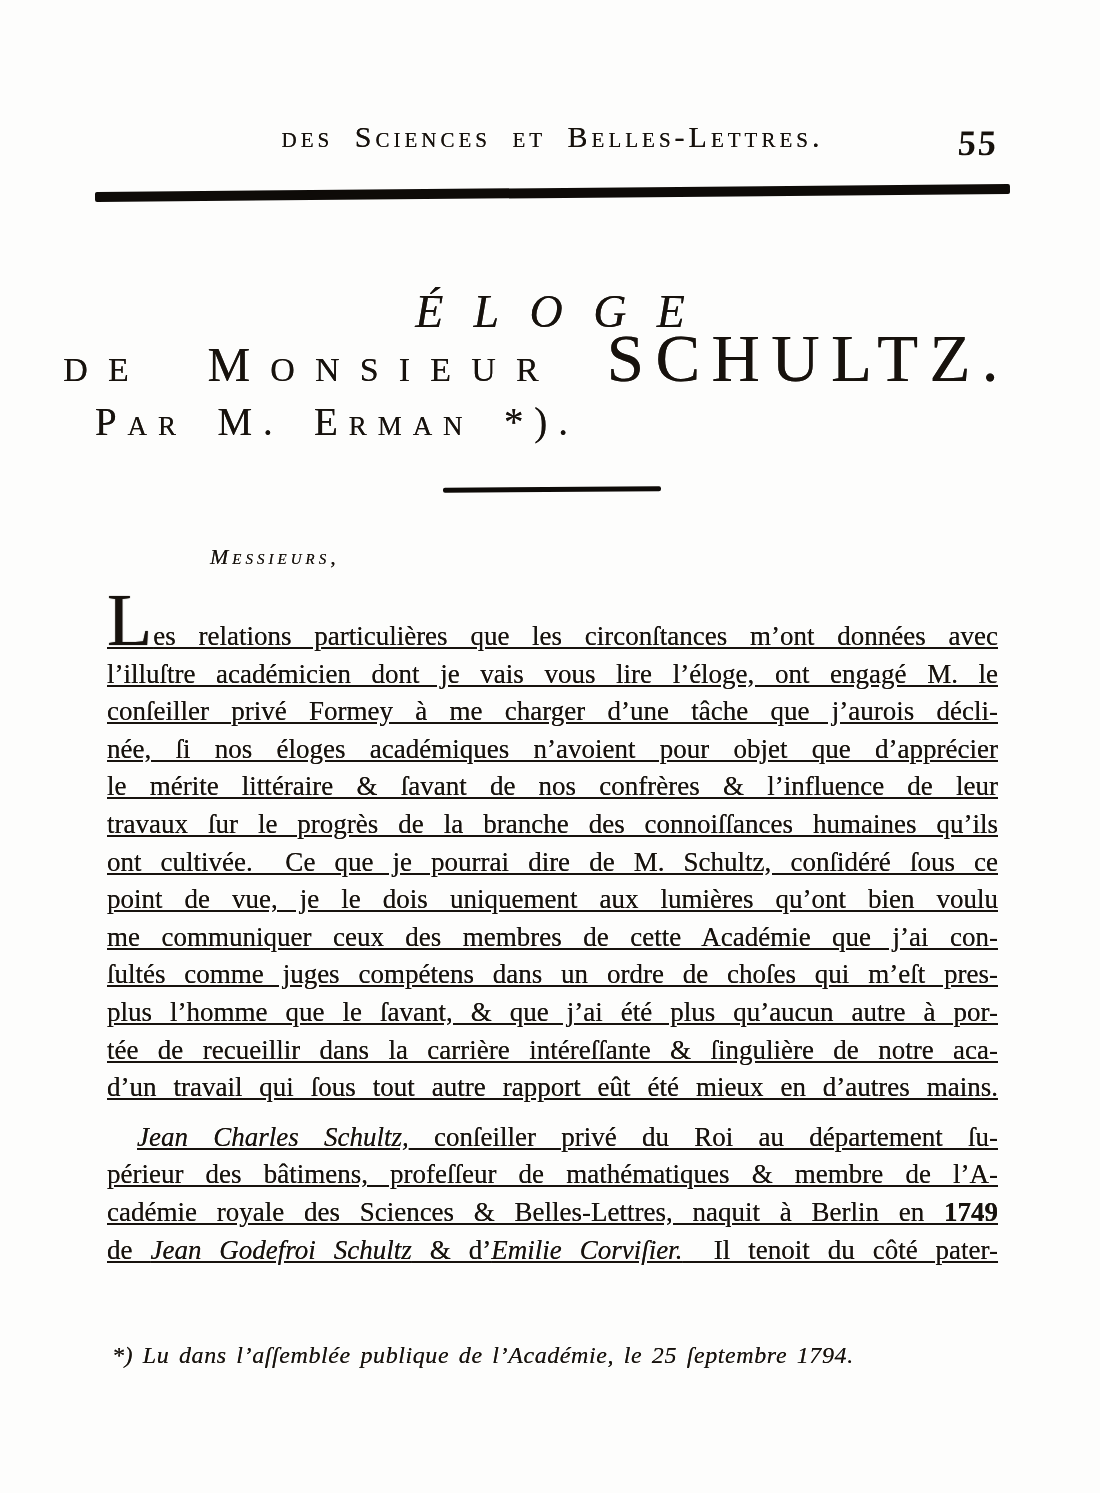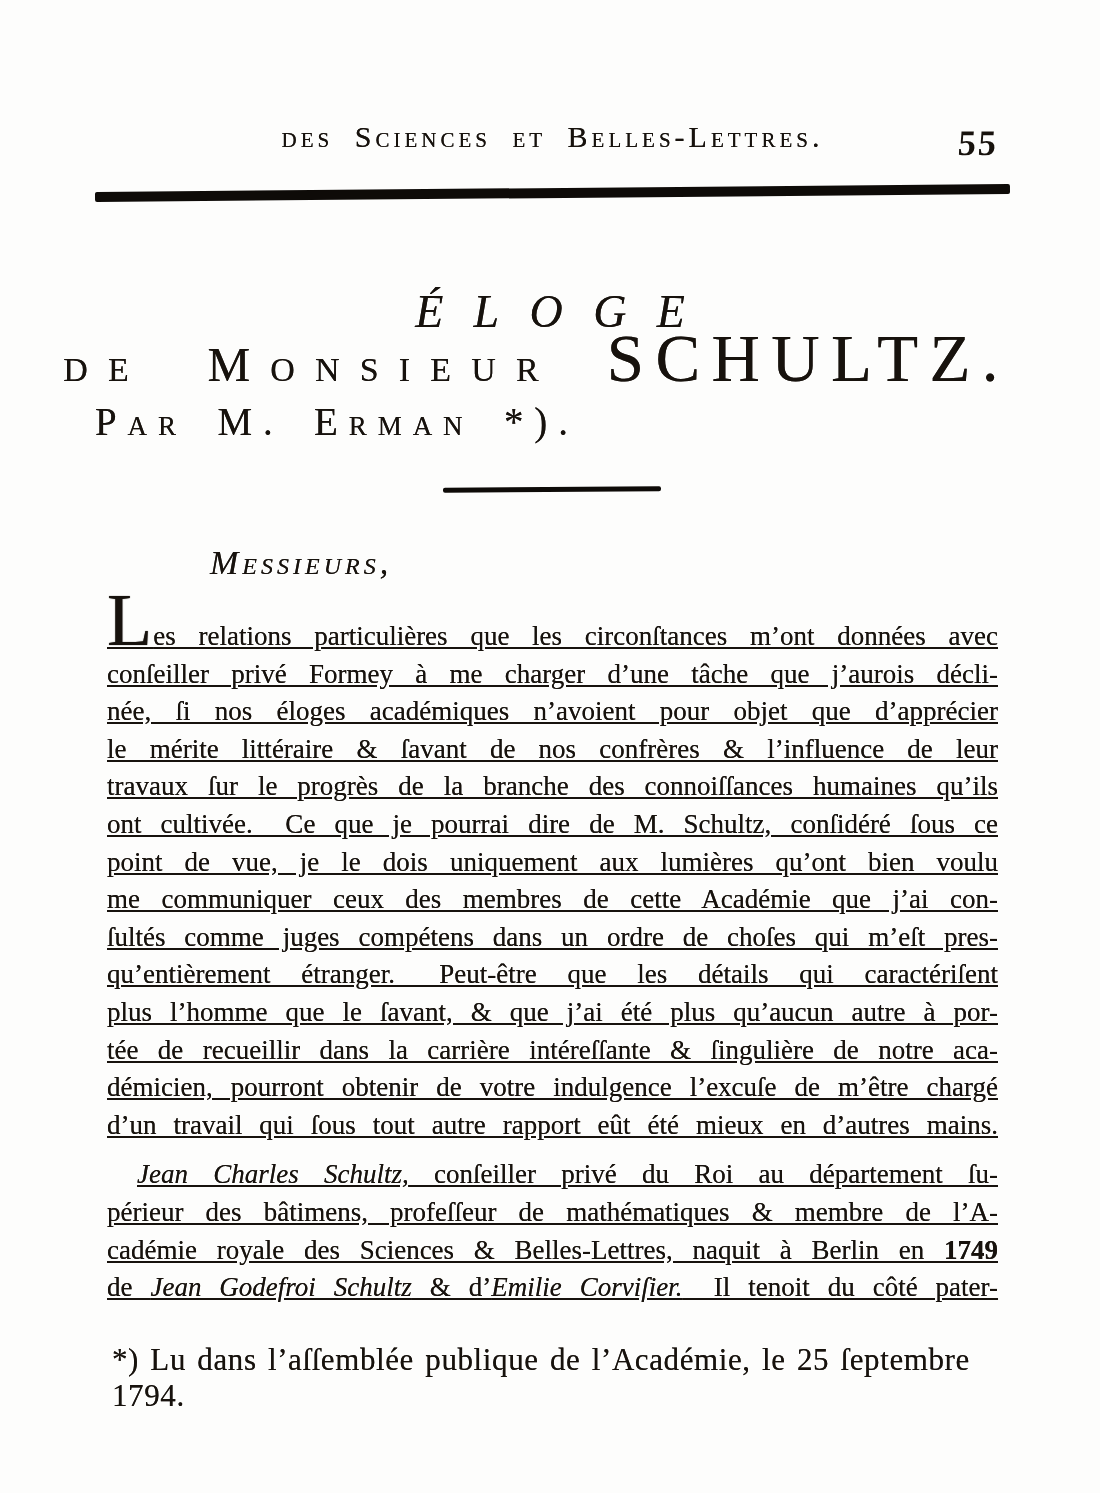--- a/index.html
+++ b/index.html
@@ -77,21 +77,21 @@
   .separator-rule{
     position:absolute;top:487px;left:443px;width:218px;height:5px;
     background:#0e0b08;
     transform:rotate(-0.4deg);
     border-radius:2px;
   }
   .salutation{
     position:absolute;top:544px;left:210px;
     font-style:italic;
     font-variant:small-caps;
-    font-size:34px;
+    font-size:22px;
     letter-spacing:4px;
     text-shadow:0 0 0.5px rgba(23,18,13,.85);
     text-align:right;
   }
   
   .body-text{
     position:absolute;top:606px;left:95px;width:915px;
     font-size:27px;
     line-height:37.6px;
     text-shadow:0 0 0.6px rgba(23,18,13,.82);
@@ -108,24 +108,25 @@
   .seg-italic{font-style:italic;}
   .seg-bold{font-weight:bold;}
   .seg-dropcap{
     font-size:74px;
     line-height:0;
     letter-spacing:1px;
     text-shadow:0 0 1px rgba(23,18,13,.9);
   }
   .footnote{
     position:absolute;top:1342px;left:112px;width:898px;
-    font-size:31px;
+    font-size:24px;
     letter-spacing:0.6px;
     word-spacing:3px;
     text-shadow:0 0 0.5px rgba(23,18,13,.8);
+    font-style:italic;
   }
 </style>
 </head>
 <body>
 
 <div class="page">
 
   <div class="running-header">
     <span class="running-title">des Sciences et Belles-Lettres.</span>
   </div>
@@ -143,32 +144,31 @@
 
   <div class="byline">Par M. Erman *).</div>
 
   <div class="separator-rule"></div>
 
   <div class="salutation">Messieurs,</div>
 
   <div class="body-text">
       <div class="para">
         <div class="line"><span class="seg-dropcap">L</span><span class="seg-plain">es relations particulières que les circonſtances m’ont données avec</span></div>
+        <div class="line"><span class="seg-plain">l’illuſtre académicien dont je vais vous lire l’éloge, ont engagé M. le</span></div>
         <div class="line"><span class="seg-plain">conſeiller privé Formey à me charger d’une tâche que j’aurois décli-</span></div>
         <div class="line"><span class="seg-plain">née, ſi nos éloges académiques n’avoient pour objet que d’apprécier</span></div>
         <div class="line"><span class="seg-plain">le mérite littéraire &amp; ſavant de nos confrères &amp; l’influence de leur</span></div>
         <div class="line"><span class="seg-plain">travaux ſur le progrès de la branche des connoiſſances humaines qu’ils</span></div>
         <div class="line"><span class="seg-plain">ont cultivée.  Ce que je pourrai dire de M. Schultz, conſidéré ſous ce</span></div>
         <div class="line"><span class="seg-plain">point de vue, je le dois uniquement aux lumières qu’ont bien voulu</span></div>
         <div class="line"><span class="seg-plain">me communiquer ceux des membres de cette Académie que j’ai con-</span></div>
         <div class="line"><span class="seg-plain">ſultés comme juges compétens dans un ordre de choſes qui m’eſt pres-</span></div>
-        <div class="line"><span class="seg-plain">qu’entièrement étranger.  Peut-être que les détails qui caractériſent</span></div>
         <div class="line"><span class="seg-plain">plus l’homme que le ſavant, &amp; que j’ai été plus qu’aucun autre à por-</span></div>
         <div class="line"><span class="seg-plain">tée de recueillir dans la carrière intéreſſante &amp; ſingulière de notre aca-</span></div>
-        <div class="line"><span class="seg-plain">démicien, pourront obtenir de votre indulgence l’excuſe de m’être chargé</span></div>
         <div class="line"><span class="seg-plain">d’un travail qui ſous tout autre rapport eût été mieux en d’autres mains.</span></div>
       </div>
       <div class="para">
         <div class="line indent"><span class="seg-italic">Jean Charles Schultz,</span><span class="seg-plain"> conſeiller privé du Roi au département ſu-</span></div>
         <div class="line"><span class="seg-plain">périeur des bâtimens, profeſſeur de mathématiques &amp; membre de l’A-</span></div>
         <div class="line"><span class="seg-plain">cadémie royale des Sciences &amp; Belles-Lettres, naquit à Berlin en </span><span class="seg-bold">1749</span></div>
         <div class="line"><span class="seg-plain">de </span><span class="seg-italic">Jean Godefroi Schultz</span><span class="seg-plain"> &amp; d’</span><span class="seg-italic">Emilie Corviſier.</span><span class="seg-plain">  Il tenoit du côté pater-</span></div>
       </div>
     </div>
 

